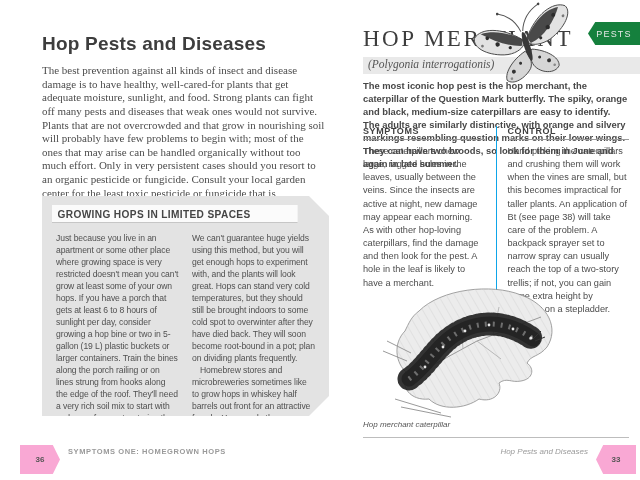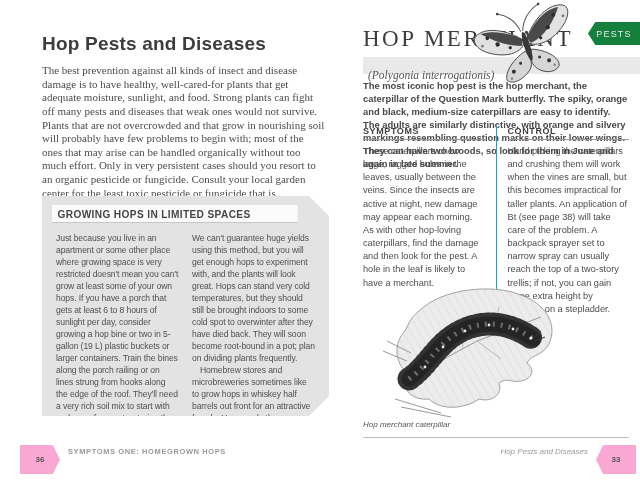--- a/index.html
+++ b/index.html
@@ -50,21 +50,21 @@
   .rp-title{
     left:363px;top:26px;width:230px;
     font-family:"Liberation Serif",serif;
     font-size:23px;color:#3d3d3d;letter-spacing:2.5px;
   }
   .rp-subtitle-bar{
     left:363px;top:57px;width:277px;height:17px;
     background:#e9e9e9;
   }
   .rp-subtitle{
-    left:368px;top:69px;
+    left:368px;top:58px;
     font-family:"Liberation Serif",serif;font-style:italic;
     font-size:11.5px;color:#555555;
   }
   .pests-tab{
     left:588px;top:22px;width:52px;height:23px;
     background:#15803d;
     clip-path:polygon(14% 0,100% 0,100% 100%,14% 100%,0 50%);
     display:flex;align-items:center;justify-content:center;
     font-size:9px;color:#e8e8e8;letter-spacing:1.2px;
   }

